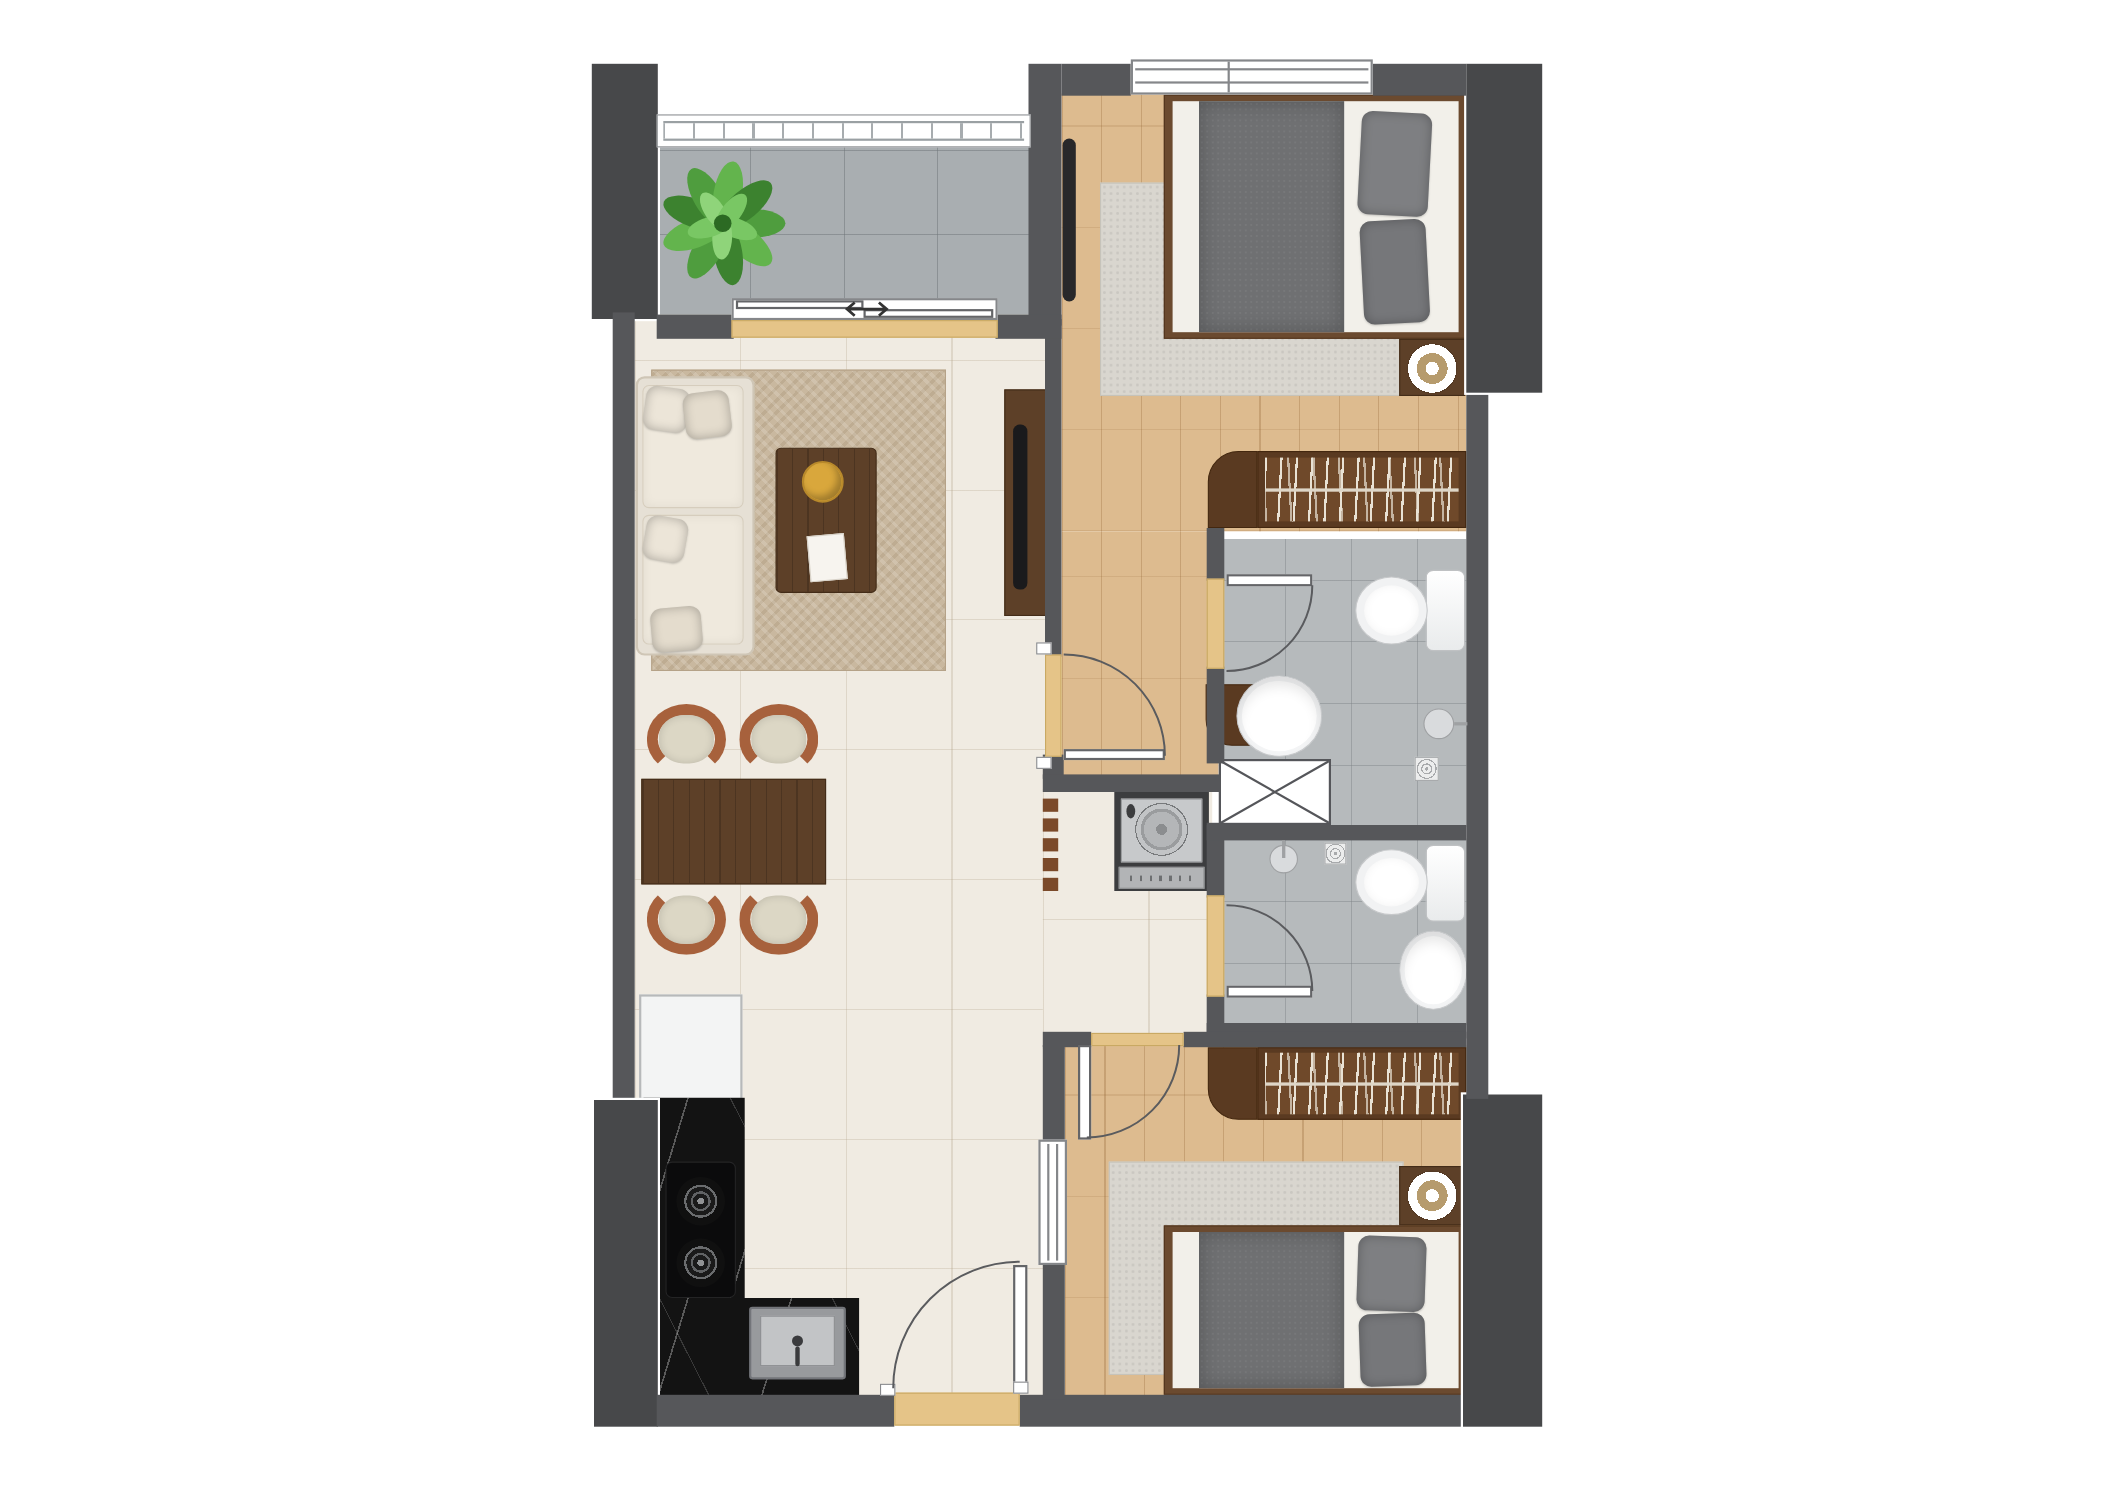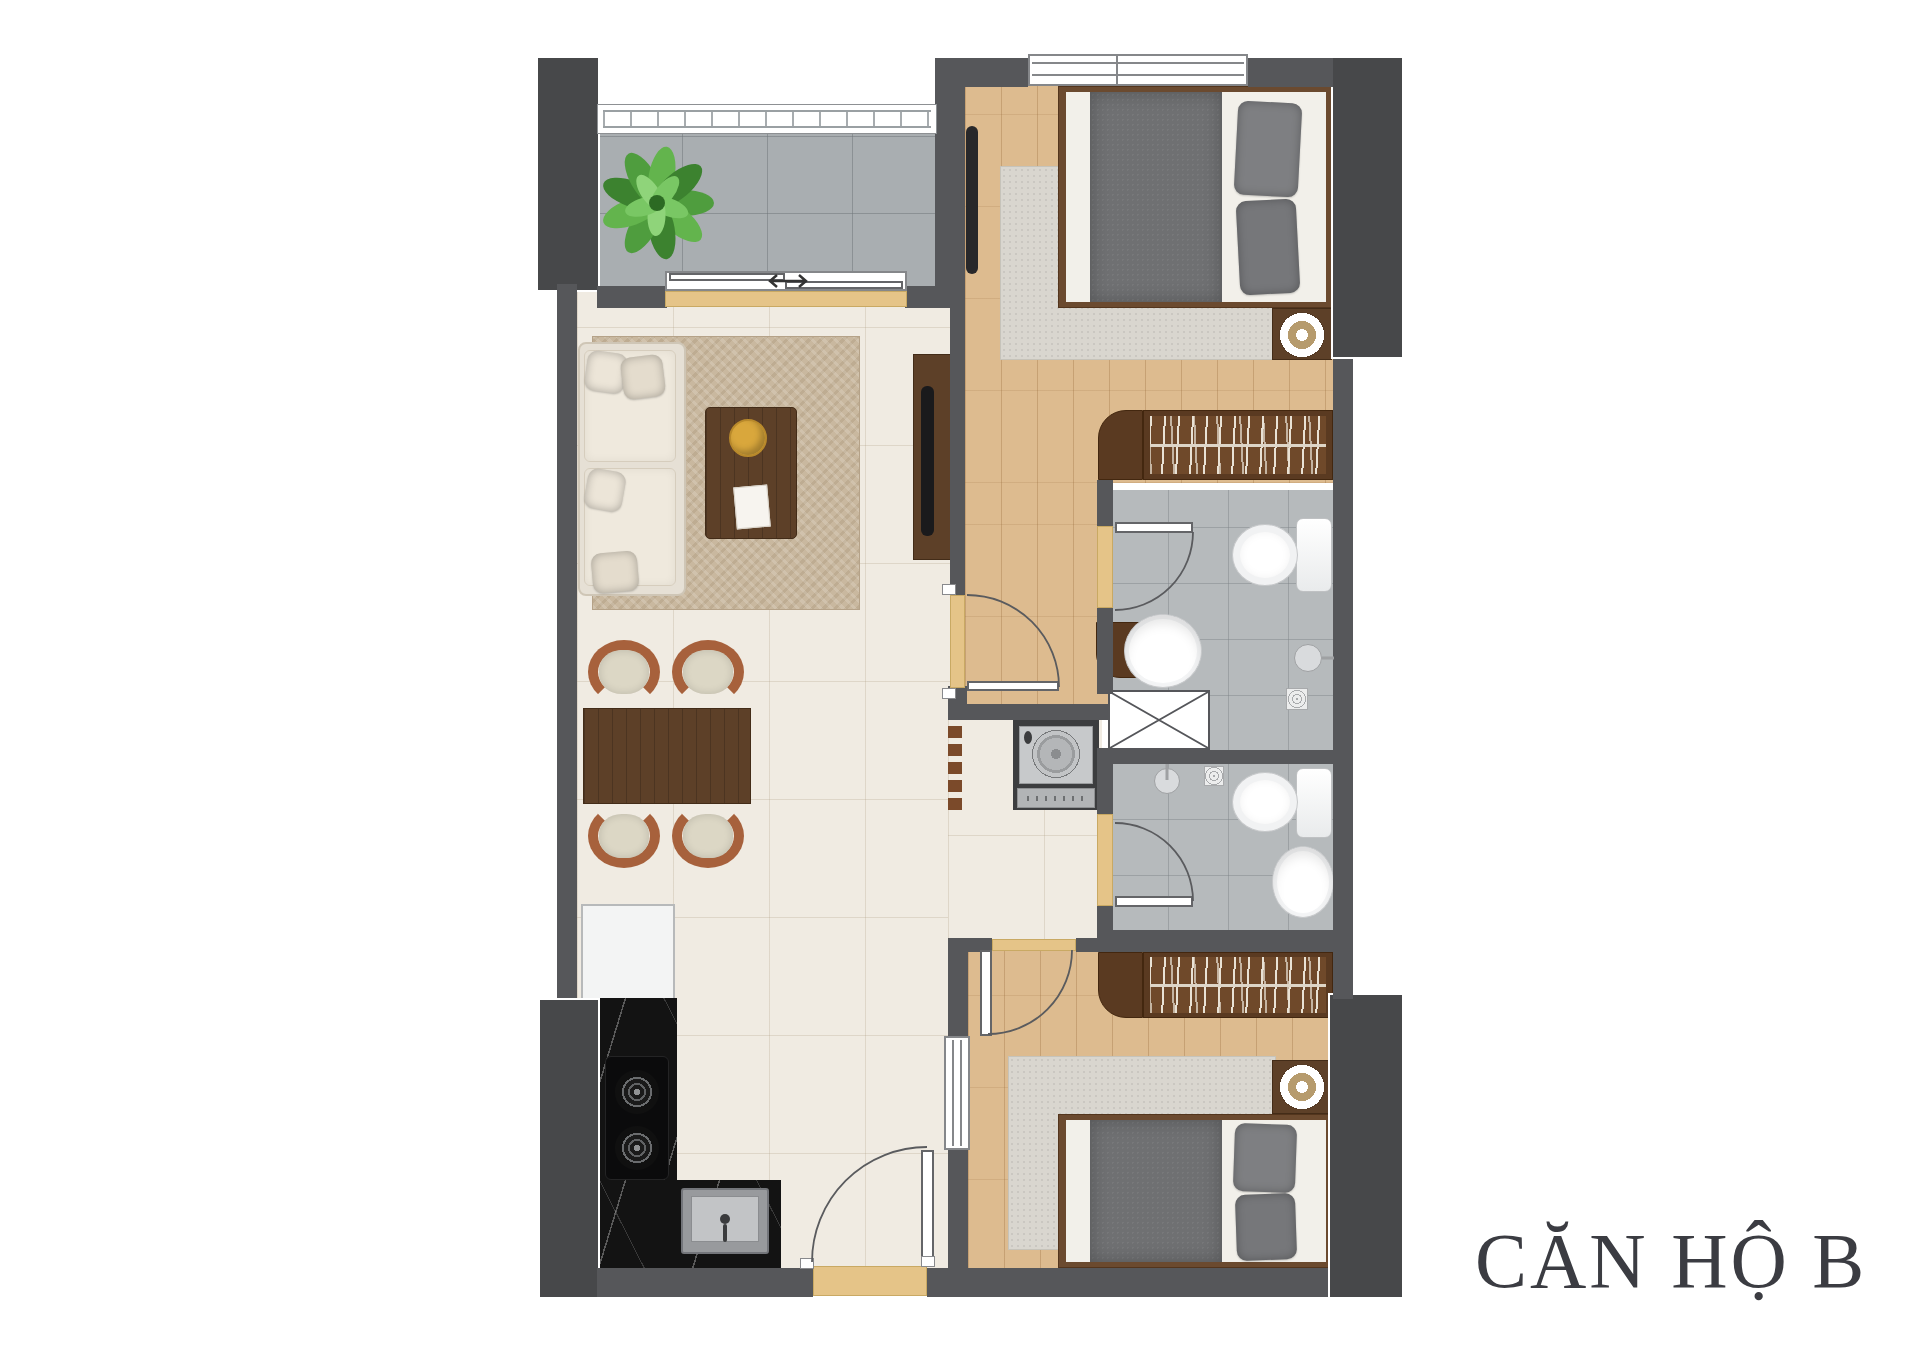--- a/index.html
+++ b/index.html
@@ -246,14 +246,13 @@
       <ellipse rx="30" ry="13" fill="#3c822f" transform="rotate(320) translate(27,0)"></ellipse>
       <ellipse rx="20" ry="9" fill="#79c764" transform="rotate(20) translate(13,0)"></ellipse>
       <ellipse rx="20" ry="9" fill="#8fd47a" transform="rotate(92) translate(13,0)"></ellipse>
       <ellipse rx="20" ry="9" fill="#79c764" transform="rotate(164) translate(13,0)"></ellipse>
       <ellipse rx="20" ry="9" fill="#8fd47a" transform="rotate(236) translate(13,0)"></ellipse>
       <ellipse rx="20" ry="9" fill="#79c764" transform="rotate(308) translate(13,0)"></ellipse>
       <circle r="8" fill="#2c6a23"></circle>
     </g>
   </svg>
 
-  <div class="a title" style="left:1475px;top:1216px">CĂN HỘ B</div>
 </div>
 
 </body></html>

